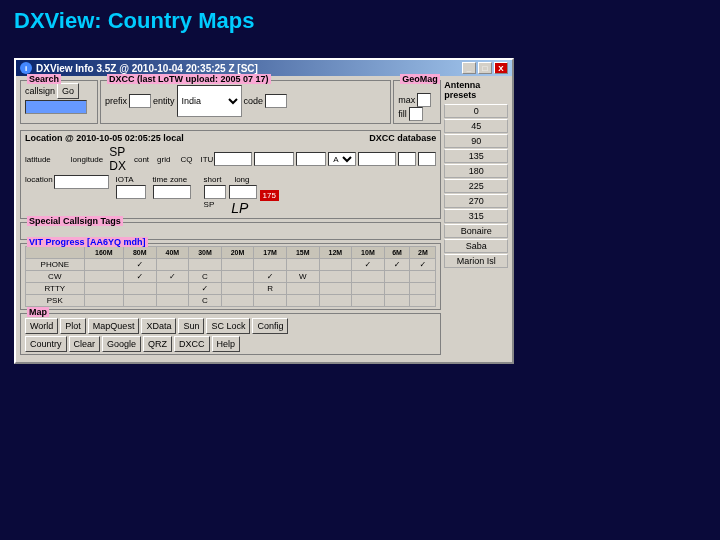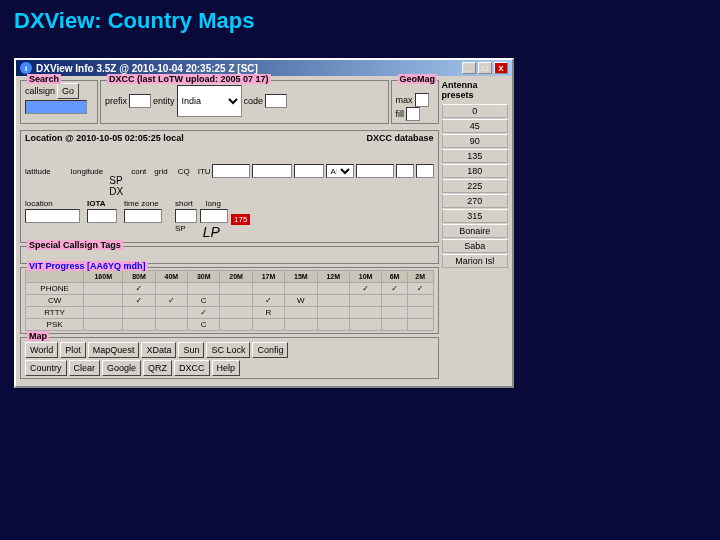--- a/index.html
+++ b/index.html
@@ -223,46 +223,46 @@
           <div style="display:flex;justify-content:space-between;margin-bottom:2px;">
             <span style="font-size:9px;font-weight:bold;">Location @ 2010-10-05 02:05:25 local</span>
             <span style="font-size:9px;font-weight:bold;">DXCC database</span>
           </div>
           <div style="display:flex;gap:3px;align-items:flex-start;">
 
             <div style="display:flex;gap:1px;">
               <div style="display:flex;gap:2px;align-items:center;">
                 <span style="font-size:8px;">latitude</span>
                 <span style="font-size:8px;margin-left:18px;">longitude</span>
-                <span style="font-size:10px;margin-left:4px;margin-top:30px;">SP DX</span>
+                <span style="font-size:12px;margin-left:4px;">SP DX</span>
                 <span style="font-size:8px;margin-left:6px;">cont</span>
                 <span style="font-size:8px;margin-left:6px;">grid</span>
                 <span style="font-size:8px;margin-left:8px;">CQ</span>
                 <span style="font-size:8px;margin-left:6px;">ITU</span>
               </div>
               <div style="display:flex;gap:2px;align-items:center;">
                 <input type="text" style="width: 38px; font-size: 8px;">
                 <input type="text" style="width: 40px; font-size: 8px;">
                 <input type="text" style="width: 30px; font-size: 8px;">
                 <select style="width:28px;font-size:8px;height:14px;">
                   <option>AS</option>
                 </select>
                 <input type="text" style="width: 38px; font-size: 8px;">
                 <input type="text" style="width: 18px; font-size: 8px;">
                 <input type="text" style="width: 18px; font-size: 8px;">
               </div>
             </div>
           </div>
           <div style="display:flex;gap:3px;align-items:flex-start;margin-top:2px;">
-            <div style="display:flex;flex-direction:column;gap:1px;">
+            <div style="display:flex;flex-direction:row;gap:1px;">
               <span style="font-size:8px;">location</span>
               <input type="text" style="width: 55px; font-size: 8px;">
             </div>
             <div style="display:flex;flex-direction:column;gap:1px;margin-left:4px;">
-              <span style="font-size:8px;font-weight:bold;">IOTA</span>
+              <span style="font-size:8px;">IOTA</span>
               <input type="text" style="width: 30px; font-size: 8px;">
             </div>
             <div style="display:flex;flex-direction:column;gap:1px;margin-left:4px;">
               <span style="font-size:8px;">time zone</span>
               <input type="text" style="width: 38px; font-size: 8px;">
             </div>
             <div style="display:flex;flex-direction:column;gap:1px;margin-left:10px;">
               <div style="display:flex;gap:3px;">
                 <span style="font-size:8px;">short</span>
                 <span style="font-size:8px;margin-left:10px;">long</span>

